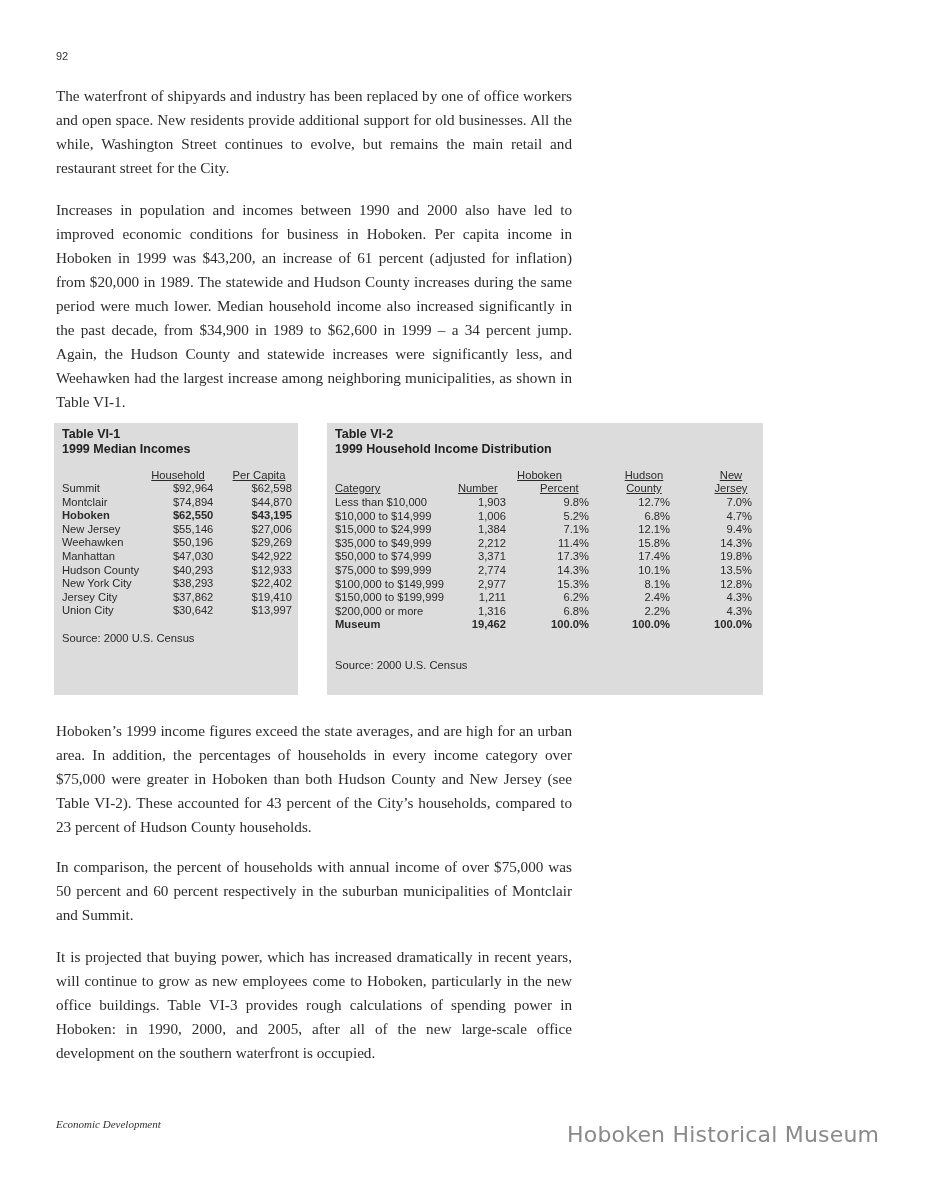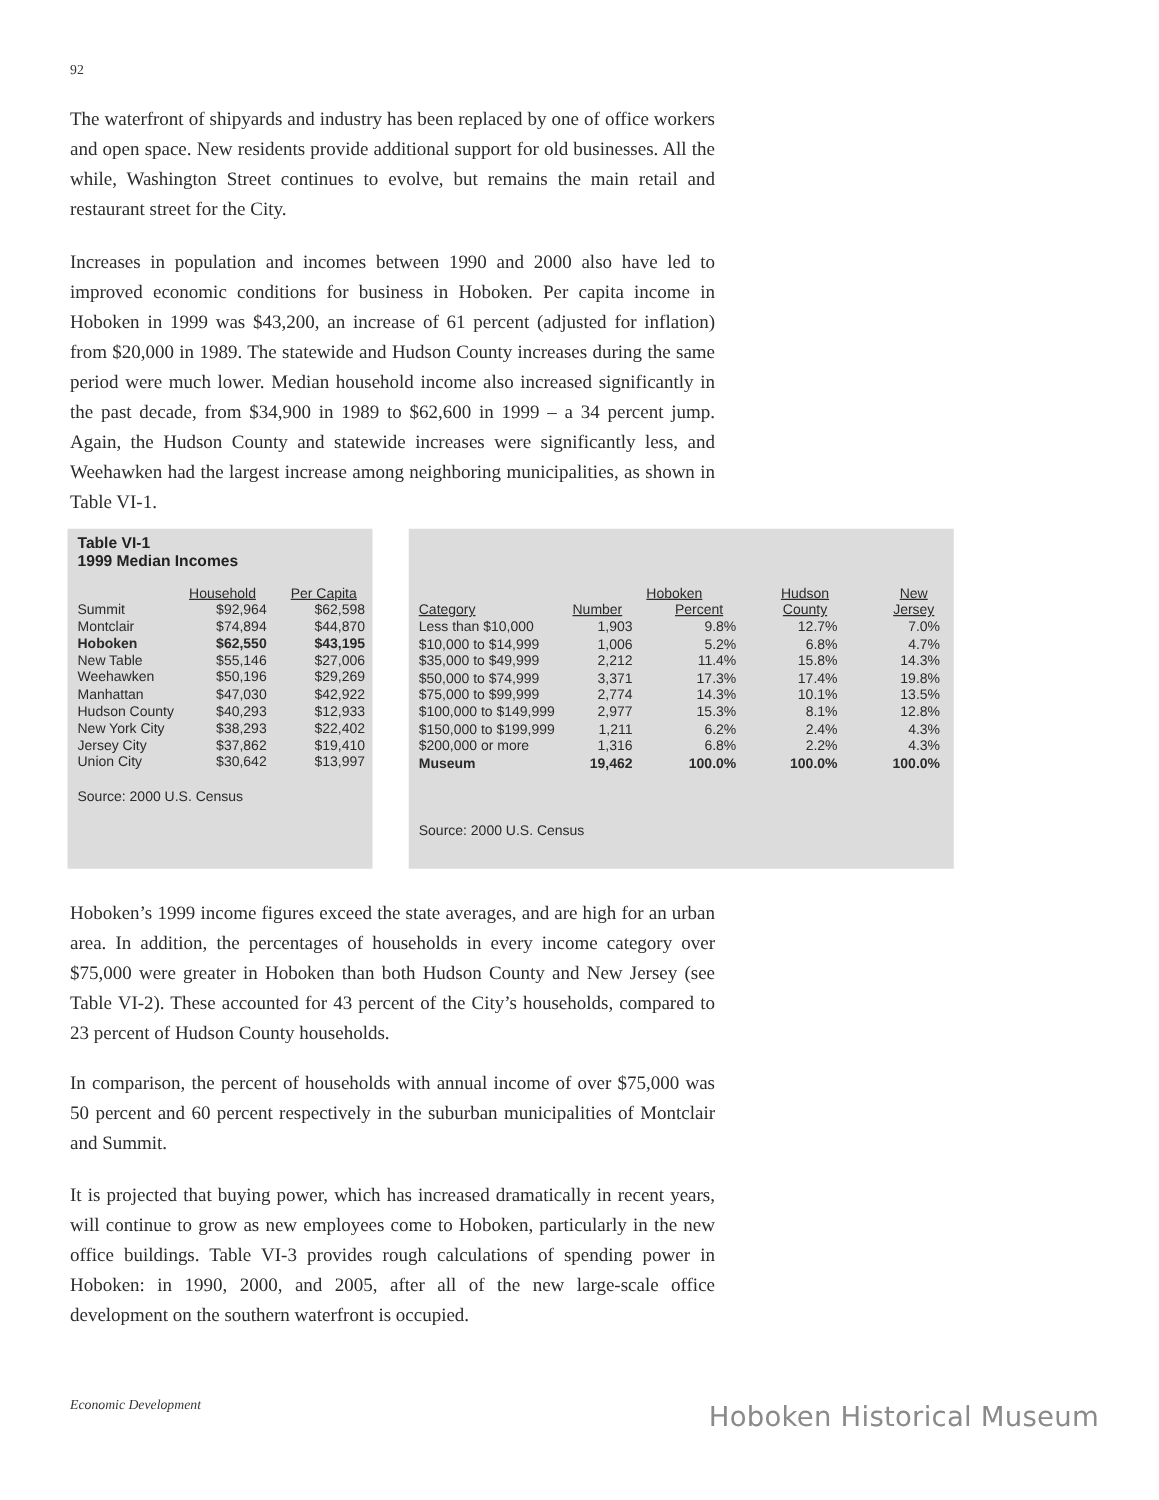--- a/index.html
+++ b/index.html
@@ -1,21 +1,21 @@
 <!DOCTYPE html>
 <html><head>
 <meta charset="utf-8">
 <style>
   * { box-sizing: border-box; margin: 0; padding: 0; }
   html, body { width: 927px; height: 1200px; background: #ffffff; overflow: hidden; }
   body { position: relative; color: #2a2a2a; }
 
   .page-num {
     position: absolute; left: 56px; top: 50px;
-    font-family: Liberation Serif, serif; font-size: 11px; color: #333;
+    font-family: Liberation Sans, sans-serif; font-size: 11px; color: #333;
   }
 
   .para {
     position: absolute; left: 56px; width: 516px;
     font-family: "Liberation Serif", serif; font-size: 15.2px; line-height: 24px;
     color: #2c2c2c; text-align: justify;
   }
   #p1 { top: 84px; }
   #p2 { top: 198px; }
   #p3 { top: 719px; }
@@ -97,21 +97,21 @@
         <span class="name">Montclair</span>
         <span class="hh">$74,894</span>
         <span class="pc">$44,870</span>
       </div>
       <div class="row bold">
         <span class="name">Hoboken</span>
         <span class="hh">$62,550</span>
         <span class="pc">$43,195</span>
       </div>
       <div class="row">
-        <span class="name">New Table</span>
+        <span class="name">New Jersey</span>
         <span class="hh">$55,146</span>
         <span class="pc">$27,006</span>
       </div>
       <div class="row">
         <span class="name">Weehawken</span>
         <span class="hh">$50,196</span>
         <span class="pc">$29,269</span>
       </div>
       <div class="row">
         <span class="name">Manhattan</span>
@@ -136,20 +136,24 @@
       <div class="row">
         <span class="name">Union City</span>
         <span class="hh">$30,642</span>
         <span class="pc">$13,997</span>
       </div>
     </div>
   <div class="source small">Source:  2000 U.S. Census</div>
 </div>
 
 <div class="tbox" id="t2">
+  <div class="ttitle">
+    <div>Table VI-2</div>
+    <div>1999 Household Income Distribution</div>
+  </div>
   <div class="grp small u" style="left:171px;width:83px;text-align:center;">Hoboken</div>
   <div class="grp small u" style="left:295px;width:44px;text-align:center;">Hudson</div>
   <div class="grp small u" style="left:389px;width:30px;text-align:center;">New</div>
   <div class="h2 small u" style="left:8px;">Category</div>
   <div class="h2 small u" style="left:131px;">Number</div>
   <div class="h2 small u" style="left:213px;">Percent</div>
   <div class="h2 small u" style="left:295px;width:44px;text-align:center;">County</div>
   <div class="h2 small u" style="left:385px;width:38px;text-align:center;">Jersey</div>
   <div class="rows small" id="t2rows">
       <div class="row">
@@ -160,20 +164,27 @@
         <span class="nj">7.0%</span>
       </div>
       <div class="row">
         <span class="cat">$10,000 to $14,999</span>
         <span class="num">1,006</span>
         <span class="pct">5.2%</span>
         <span class="hc">6.8%</span>
         <span class="nj">4.7%</span>
       </div>
       <div class="row">
+        <span class="cat">$15,000 to $24,999</span>
+        <span class="num">1,384</span>
+        <span class="pct">7.1%</span>
+        <span class="hc">12.1%</span>
+        <span class="nj">9.4%</span>
+      </div>
+      <div class="row">
         <span class="cat">$35,000 to $49,999</span>
         <span class="num">2,212</span>
         <span class="pct">11.4%</span>
         <span class="hc">15.8%</span>
         <span class="nj">14.3%</span>
       </div>
       <div class="row">
         <span class="cat">$50,000 to $74,999</span>
         <span class="num">3,371</span>
         <span class="pct">17.3%</span>

